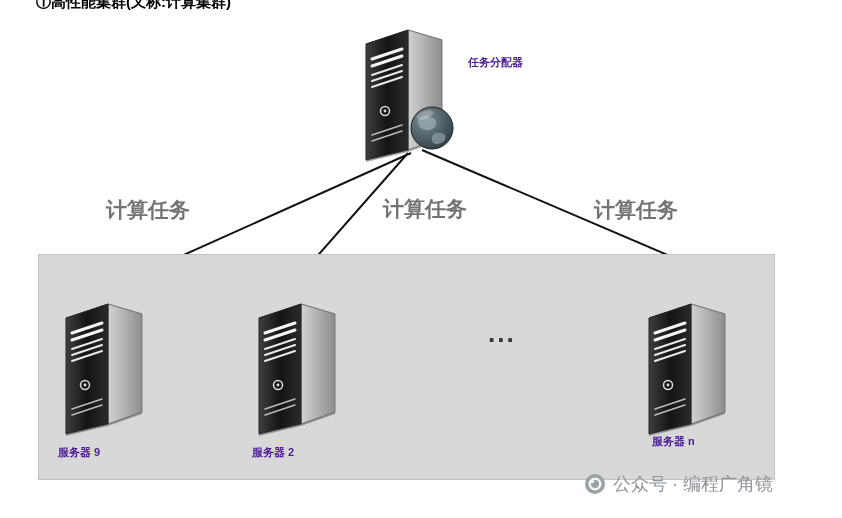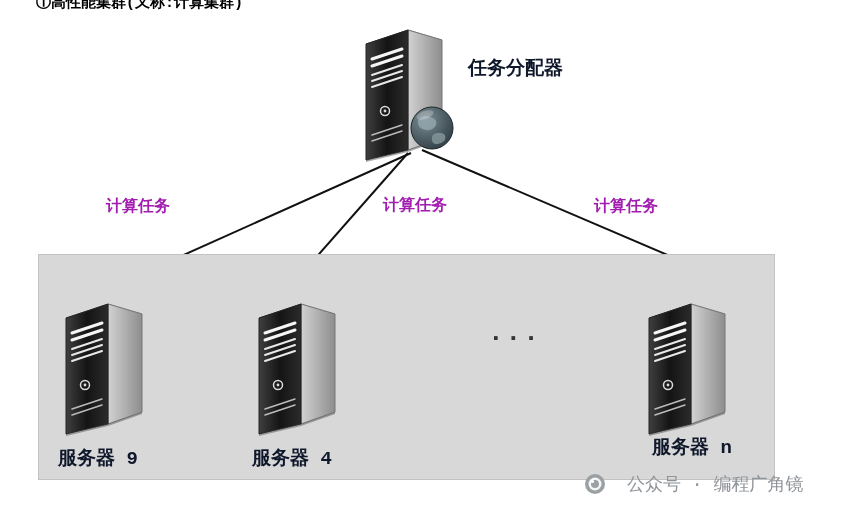--- a/index.html
+++ b/index.html
@@ -1,58 +1,58 @@
 <!DOCTYPE html>
 <html><head>
 <meta charset="utf-8">
 <style>
   html,body{margin:0;padding:0;background:#ffffff;}
   #stage{
     position:relative;
     width:842px;height:510px;
     background:#ffffff;
     overflow:hidden;
-    font-family:Liberation Mono, monospace;
+    font-family:Liberation Sans, sans-serif;
     color:#111;
   }
   .heading{
     position:absolute;left:36px;top:-7px;
     font-size:15px;font-weight:bold;color:#000;
     white-space:nowrap;
   }
   .cluster-box{
     position:absolute;left:38px;top:254px;
     width:737px;height:226px;
     background:#d8d8d8;
     border:1px solid #c2c2c2;
     box-sizing:border-box;
   }
   .server{position:absolute;}
   .label{
     position:absolute;
-    font-size:19px;font-weight:bold;color:#0f172a;
+    font-size:11px;font-weight:bold;color:#4c1d95;
     white-space:nowrap;
   }
   .arrow-label{
     position:absolute;
-    font-size:16px;font-weight:bold;color:#a21caf;
+    font-size:21px;font-weight:bold;color:#737373;
     white-space:nowrap;
   }
   .ellipsis{
     position:absolute;left:488px;top:318px;
     font-size:26px;font-weight:bold;color:#333;
     letter-spacing:2px;
   }
   #arrow-layer{
     position:absolute;left:0;top:0;width:842px;height:518px;
     pointer-events:none;
   }
   .watermark{
     position:absolute;left:583px;top:472px;
-    display:flex;align-items:center;gap:20px;
+    display:flex;align-items:center;gap:6px;
     color:#8f9499;font-size:18px;
     white-space:nowrap;
   }
   .globe{position:absolute;left:408px;top:104px;}
 </style>
 </head>
 <body>
 
 <div id="stage">
 
@@ -127,21 +127,21 @@
   <div class="cluster-box"></div>
 
   <svg class="server" style="left:52px;top:292px" width="100" height="150" viewBox="0 0 100 150">
     <use href="#server-shape"></use>
   </svg>
   <div class="label" style="left:58px;top:445px">服务器 9</div>
 
   <svg class="server" style="left:245px;top:292px" width="100" height="150" viewBox="0 0 100 150">
     <use href="#server-shape"></use>
   </svg>
-  <div class="label" style="left:252px;top:445px">服务器 4</div>
+  <div class="label" style="left:252px;top:445px">服务器 2</div>
 
   <div class="ellipsis">...</div>
 
   <svg class="server" style="left:635px;top:292px" width="100" height="150" viewBox="0 0 100 150">
     <use href="#server-shape"></use>
   </svg>
   <div class="label" style="left:652px;top:434px">服务器 n</div>
 
   <div class="watermark">
     <svg width="24" height="24" viewBox="0 0 24 24">

